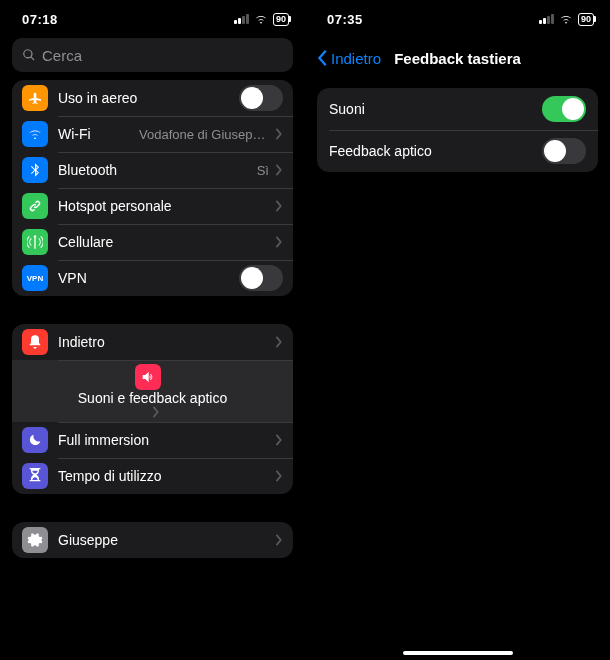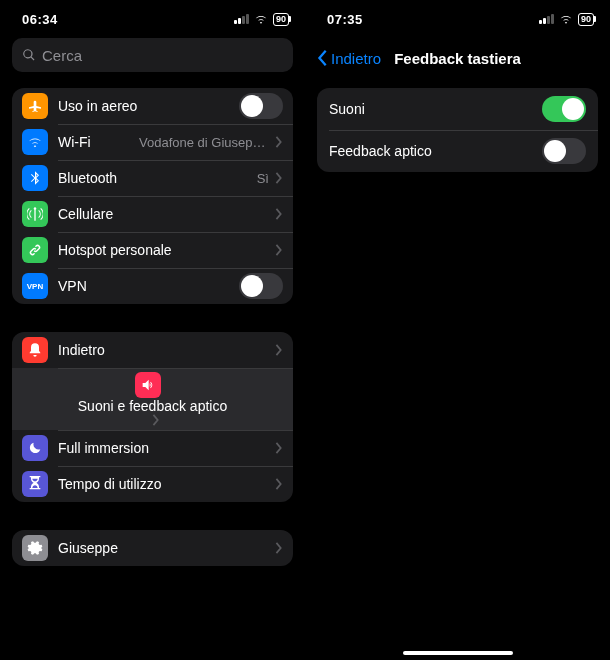--- a/index.html
+++ b/index.html
@@ -11,21 +11,21 @@
   .signal { display: flex; align-items: flex-end; gap: 1.5px; }
   .signal span { width: 2.5px; background: #fff; border-radius: 1px; }
   .signal span:nth-child(1){height:4px;} .signal span:nth-child(2){height:6px;}
   .signal span:nth-child(3){height:8px;background:#555;} .signal span:nth-child(4){height:10px;background:#555;}
   .wifi-ic svg { width: 14px; height: 14px; display:block; }
   .batt { display:flex; align-items:center; gap:1px; border:1px solid #fff; border-radius:3px; padding:1px 2px; font-size:9px; font-weight:700; line-height:1; }
   .batt-tip{ width:2px; height:6px; background:#fff; border-radius:0 1px 1px 0;}
   .scroll { flex:1; overflow-y:auto; padding: 0 12px 10px 12px; }
   .scroll::-webkit-scrollbar{width:0}
   .title { font-size: 30px; font-weight: 700; margin: 10px 0 10px 4px; }
-  .search { background:#1c1c1e; border-radius:10px; height:34px; display:flex; align-items:center; padding:0 10px; gap:6px; color:#8e8e93; font-size:15px; margin-bottom:16px;}
+  .search { background:#1c1c1e; border-radius:10px; height:34px; display:flex; align-items:center; padding:0 10px; gap:6px; color:#8e8e93; font-size:15px; margin-bottom:8px;}
   .search svg{width:14px;height:14px;}
   .group { background:#1c1c1e; border-radius:12px; margin-bottom:28px; overflow:hidden;}
   .row { display:flex; align-items:center; min-height:36px; padding:4px 10px 4px 10px; position:relative; }
   .row + .row::before { content:""; position:absolute; left:46px; right:0; top:0; height:0.5px; background:#3a3a3c;}
   .row.profile{ padding:10px 10px; }
   .row.profile::before{display:none}
   .avatar{ width:46px; height:46px; border-radius:50%; background:#c9c3bb; display:flex; align-items:center; justify-content:center; flex-shrink:0; overflow:hidden;}
   .avatar svg{width:40px;height:40px;}
   .row-icon{ width:26px; height:26px; border-radius:6px; display:flex; align-items:center; justify-content:center; flex-shrink:0; margin-right:10px;}
   .row-icon svg{ width:16px; height:16px; fill:#fff;}
@@ -50,21 +50,21 @@
   
   .bg-orange{background:#ff9500}.bg-blue{background:#007aff}.bg-green{background:#34c759}
   .bg-greenlink{background:#34c759}.bg-bluevpn{background:#007aff}.bg-red{background:#ff3b30}
   .bg-pink{background:#ff2d55}.bg-indigo{background:#5856d6}.bg-gray{background:#8e8e93}
 </style>
 </head>
 <body>
 
 <div class="device">
   <div class="status-bar">
-    <div class="status-left">06:34</div>
+    <div class="status-left">07:18</div>
     <div class="status-right">
       <div class="signal">
           <span></span>
           <span></span>
           <span></span>
           <span></span>
         </div>
       <div class="wifi-ic">
         <svg viewBox="0 0 24 24" fill="#fff">
             <path d="M12 20l2-2a3 3 0 00-4 0l2 2zm-5-5l2-2a7 7 0 016 0l2 2a10 10 0 00-10 0zm-4-4l2-2a13 13 0 0114 0l2 2a16 16 0 00-18 0z"></path>
@@ -128,42 +128,42 @@
               <div class="row-label">Bluetooth</div>
             </div>
             <div class="row-detail">Sì</div>
             <div class="chevron">
               <svg viewBox="0 0 8 14" fill="none" stroke="#5a5a5e" stroke-width="2">
                 <path d="M1 1l5 6-5 6"></path>
               </svg>
             </div>
           </div>
           <div class="row">
+            <div class="row-icon bg-greenlink">
+              <svg viewBox="0 0 24 24">
+                <path d="M10 14a4 4 0 005.7 0l3-3a4 4 0 00-5.7-5.7l-1 1 1.4 1.4 1-1a2 2 0 012.8 2.8l-3 3a2 2 0 01-2.8 0zM14 10a4 4 0 00-5.7 0l-3 3a4 4 0 005.7 5.7l1-1-1.4-1.4-1 1a2 2 0 01-2.8-2.8l3-3a2 2 0 012.8 0z"></path>
+              </svg>
+            </div>
+            <div class="row-main">
+              <div class="row-label">Hotspot personale</div>
+            </div>
+            <div class="chevron">
+              <svg viewBox="0 0 8 14" fill="none" stroke="#5a5a5e" stroke-width="2">
+                <path d="M1 1l5 6-5 6"></path>
+              </svg>
+            </div>
+          </div>
+          <div class="row">
             <div class="row-icon bg-green">
               <svg viewBox="0 0 24 24">
                 <path d="M12 2a2 2 0 00-1 3.7V22h2V5.7A2 2 0 0012 2zM6 6a8 8 0 000 12l1-1a6.5 6.5 0 010-10zM18 6l-1 1a6.5 6.5 0 010 10l1 1a8 8 0 000-12zM3 3a12 12 0 000 18l1-1a10.5 10.5 0 010-16zM21 3l-1 1a10.5 10.5 0 010 16l1 1a12 12 0 000-18z"></path>
               </svg>
             </div>
             <div class="row-main">
               <div class="row-label">Cellulare</div>
-            </div>
-            <div class="chevron">
-              <svg viewBox="0 0 8 14" fill="none" stroke="#5a5a5e" stroke-width="2">
-                <path d="M1 1l5 6-5 6"></path>
-              </svg>
-            </div>
-          </div>
-          <div class="row">
-            <div class="row-icon bg-greenlink">
-              <svg viewBox="0 0 24 24">
-                <path d="M10 14a4 4 0 005.7 0l3-3a4 4 0 00-5.7-5.7l-1 1 1.4 1.4 1-1a2 2 0 012.8 2.8l-3 3a2 2 0 01-2.8 0zM14 10a4 4 0 00-5.7 0l-3 3a4 4 0 005.7 5.7l1-1-1.4-1.4-1 1a2 2 0 01-2.8-2.8l3-3a2 2 0 012.8 0z"></path>
-              </svg>
-            </div>
-            <div class="row-main">
-              <div class="row-label">Hotspot personale</div>
             </div>
             <div class="chevron">
               <svg viewBox="0 0 8 14" fill="none" stroke="#5a5a5e" stroke-width="2">
                 <path d="M1 1l5 6-5 6"></path>
               </svg>
             </div>
           </div>
           <div class="row">
             <div class="row-icon bg-bluevpn">
               <span style="font-size:8px;font-weight:700;color:#fff">VPN</span>

